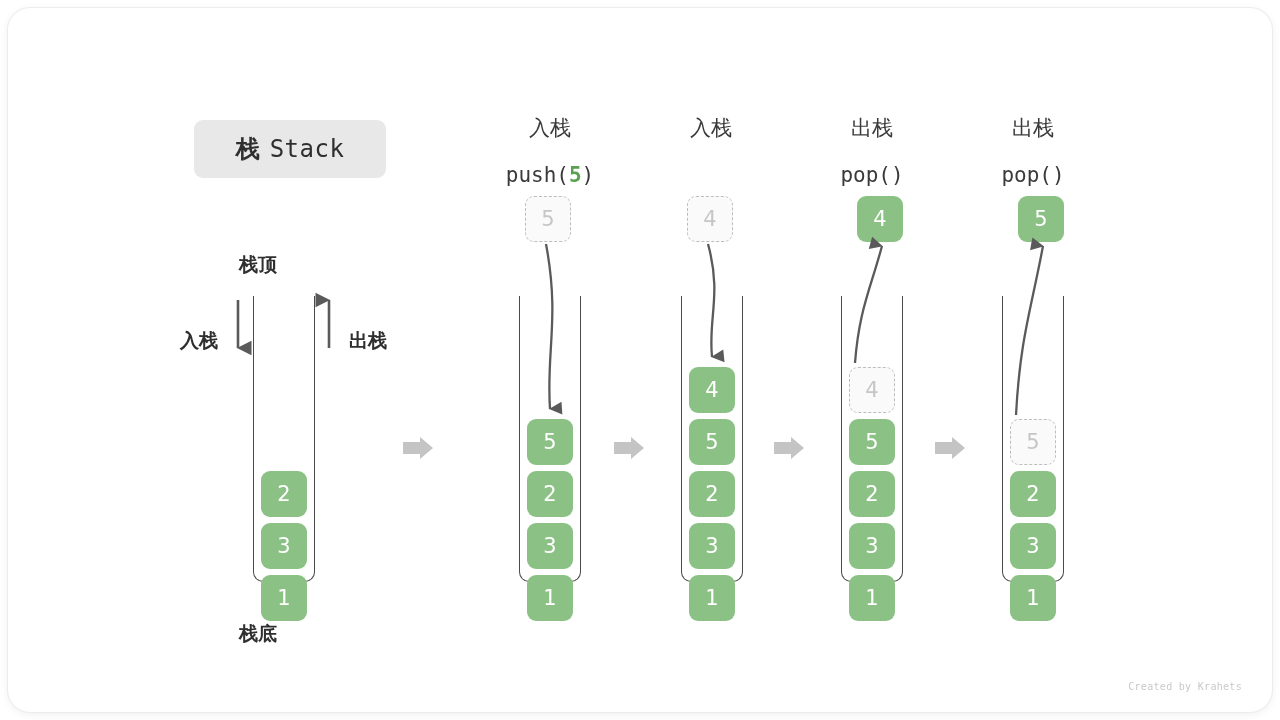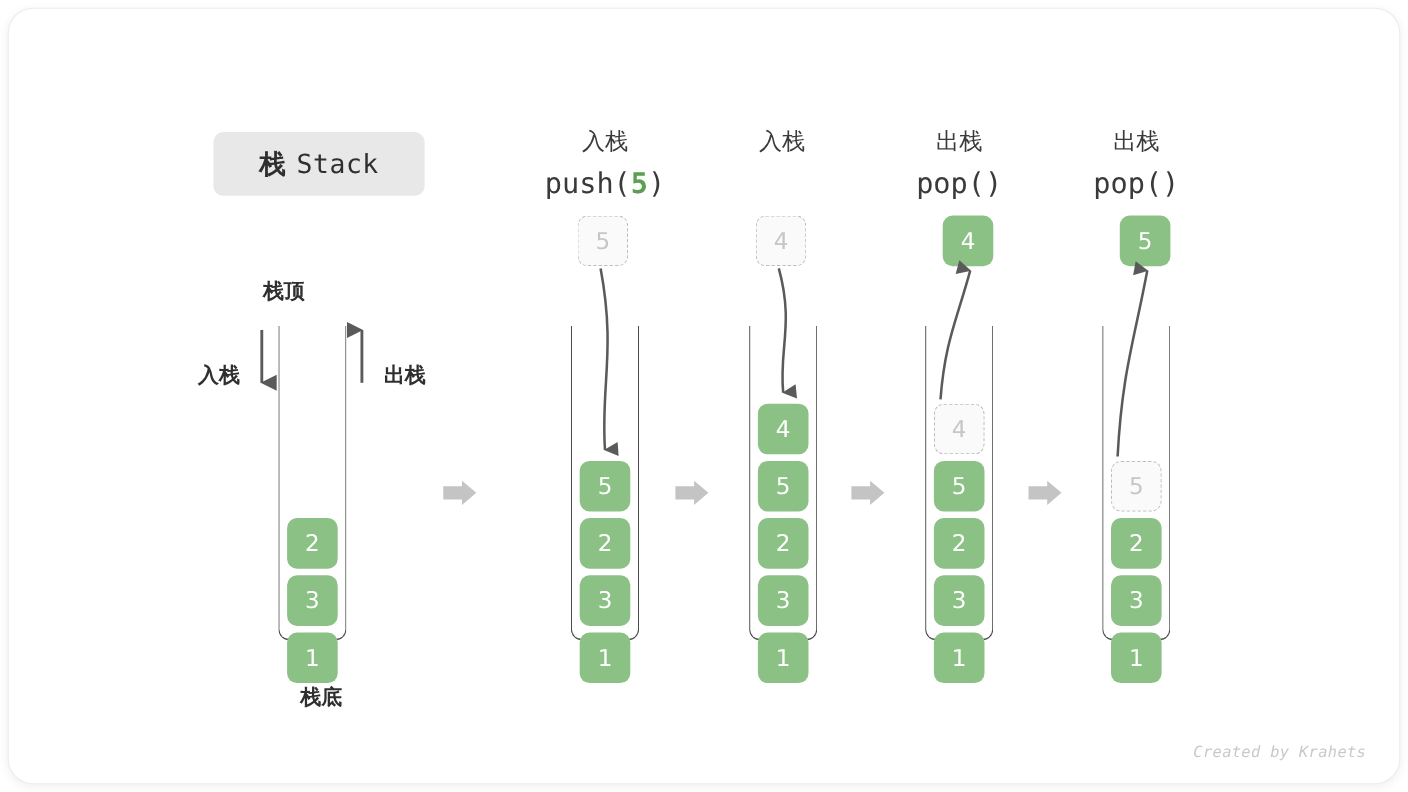--- a/index.html
+++ b/index.html
@@ -72,23 +72,23 @@
   }
   .op-caption .op-cn {
     display: block;
     font-family: "DejaVu Sans", "Liberation Sans", sans-serif;
     font-size: 21px;
     color: #3a3a3a;
   }
   .op-caption .op-code {
     display: block;
     font-family: "DejaVu Sans Mono", "Liberation Mono", monospace;
-    font-size: 26px;
+    font-size: 21px;
     color: #3a3a3a;
-    margin-top: 4px;
+    margin-top: 16px;
   }
   .op-caption .op-arg {
     color: #5aa050;
     font-weight: bold;
   }
 
   
   .stack {
     position: absolute;
     top: 296px;
@@ -173,21 +173,20 @@
     color: #2f2f2f;
   }
   #label-bottom {
     position: absolute;
     left: 231px;
     top: 613px;
     font-family: Liberation Sans, sans-serif;
     font-weight: bold;
     font-size: 19px;
     color: #2f2f2f;
-    margin-left: 34px;
   }
   #label-push {
     left: 172px;
     top: 320px;
   }
   #label-pop {
     left: 341px;
     top: 320px;
   }
 
@@ -200,24 +199,23 @@
     height: 704px;
     pointer-events: none;
   }
 
   
   #footer {
     position: absolute;
     right: 30px;
     bottom: 20px;
     font-family: "DejaVu Sans Mono", "Liberation Mono", monospace;
-    font-size: 14px;
+    font-size: 10px;
     color: #c9c9c9;
     letter-spacing: 0.3px;
-    font-style: italic;
   }
 </style>
 </head>
 <body>
 
 <div id="canvas">
   <div id="card">
 
     <div id="title-chip">
       <span class="t-cn">栈</span>

